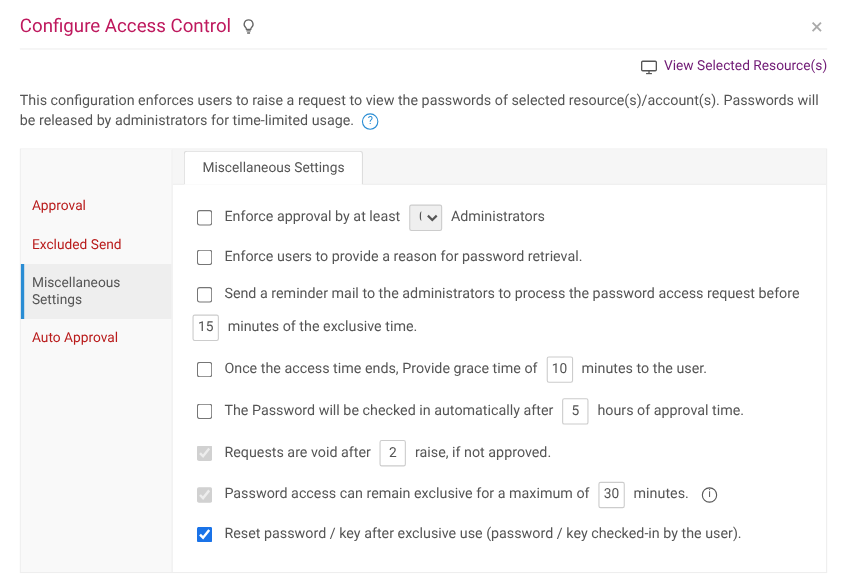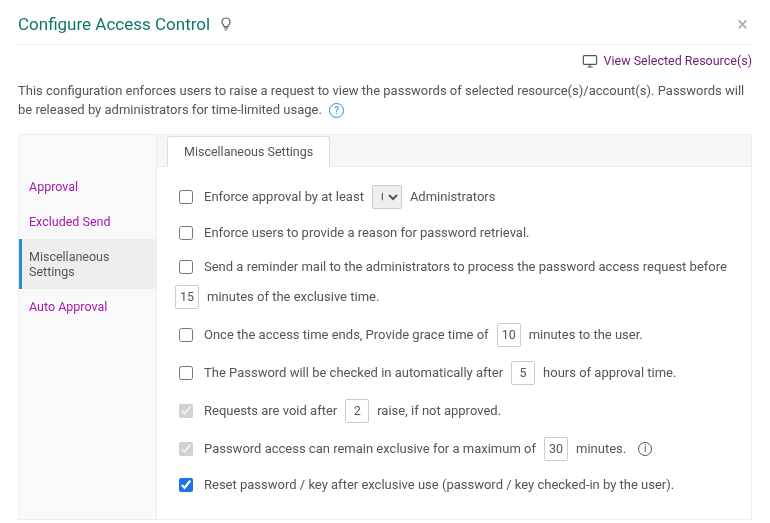--- a/index.html
+++ b/index.html
@@ -21,21 +21,21 @@
     padding-bottom: 10px;
     border-bottom: 1px solid #eee;
   }
   .dlg-title-wrap {
     display: flex;
     align-items: center;
     gap: 8px;
   }
   .dlg-title {
     font-size: 17px;
-    color: #0f766e;
+    color: #be185d;
     font-weight: 400;
   }
   .bulb-icon svg { display:block; }
   .close-icon {
     color: #aaa;
     font-size: 20px;
     line-height: 1;
     cursor: pointer;
     padding: 0 4px;
   }
@@ -90,21 +90,21 @@
     min-height: 340px;
   }
   .sidebar {
     width: 138px;
     background: #f9f9f9;
     border-right: 1px solid #eee;
     padding: 34px 0 0 0;
   }
   .side-item {
     padding: 10px 10px;
-    color: #a21caf;
+    color: #b91c1c;
     font-size: 12.5px;
     cursor: pointer;
     position: relative;
   }
   .side-item.active {
     background: #eee;
     color: #555;
   }
   .side-item.active::before {
     content: "";

